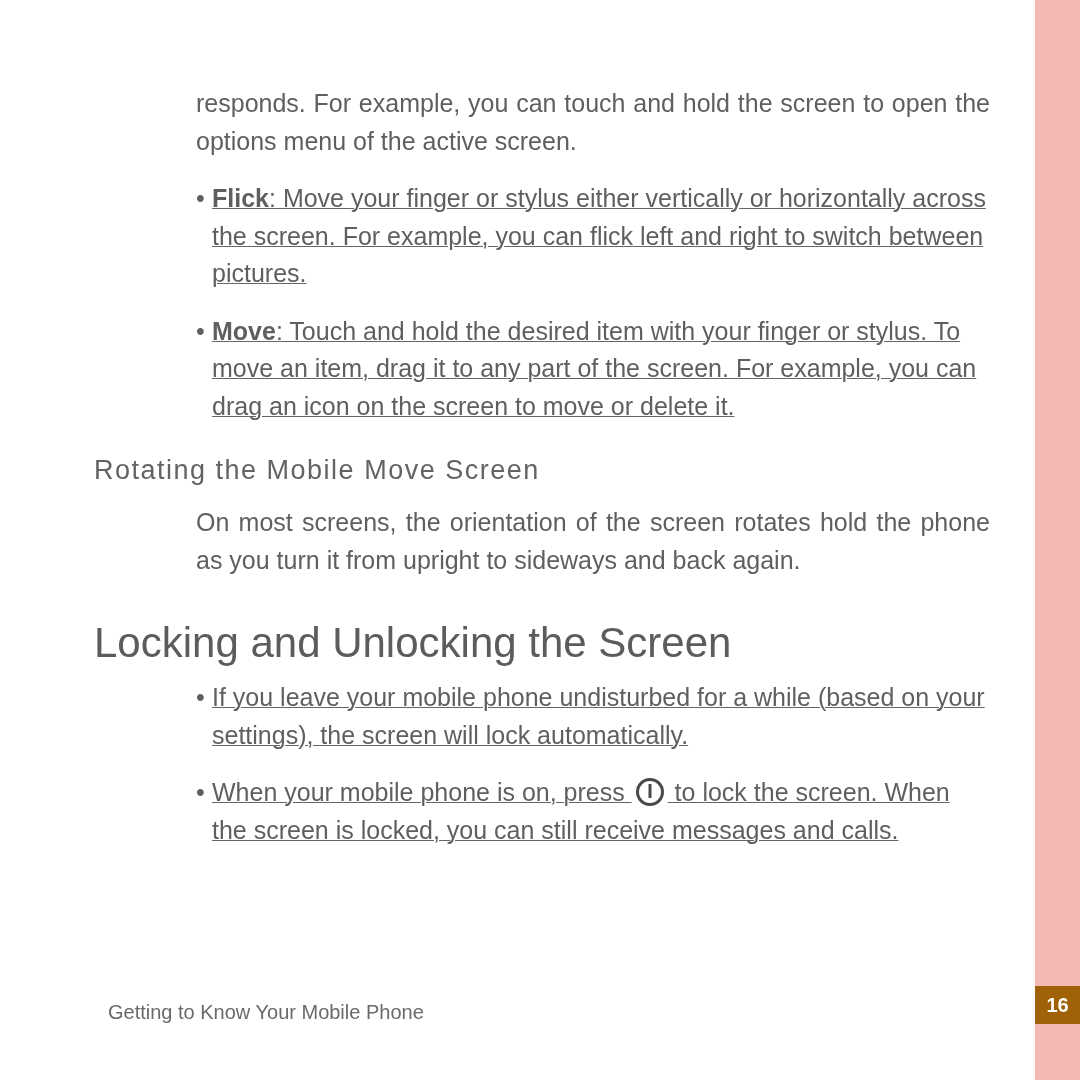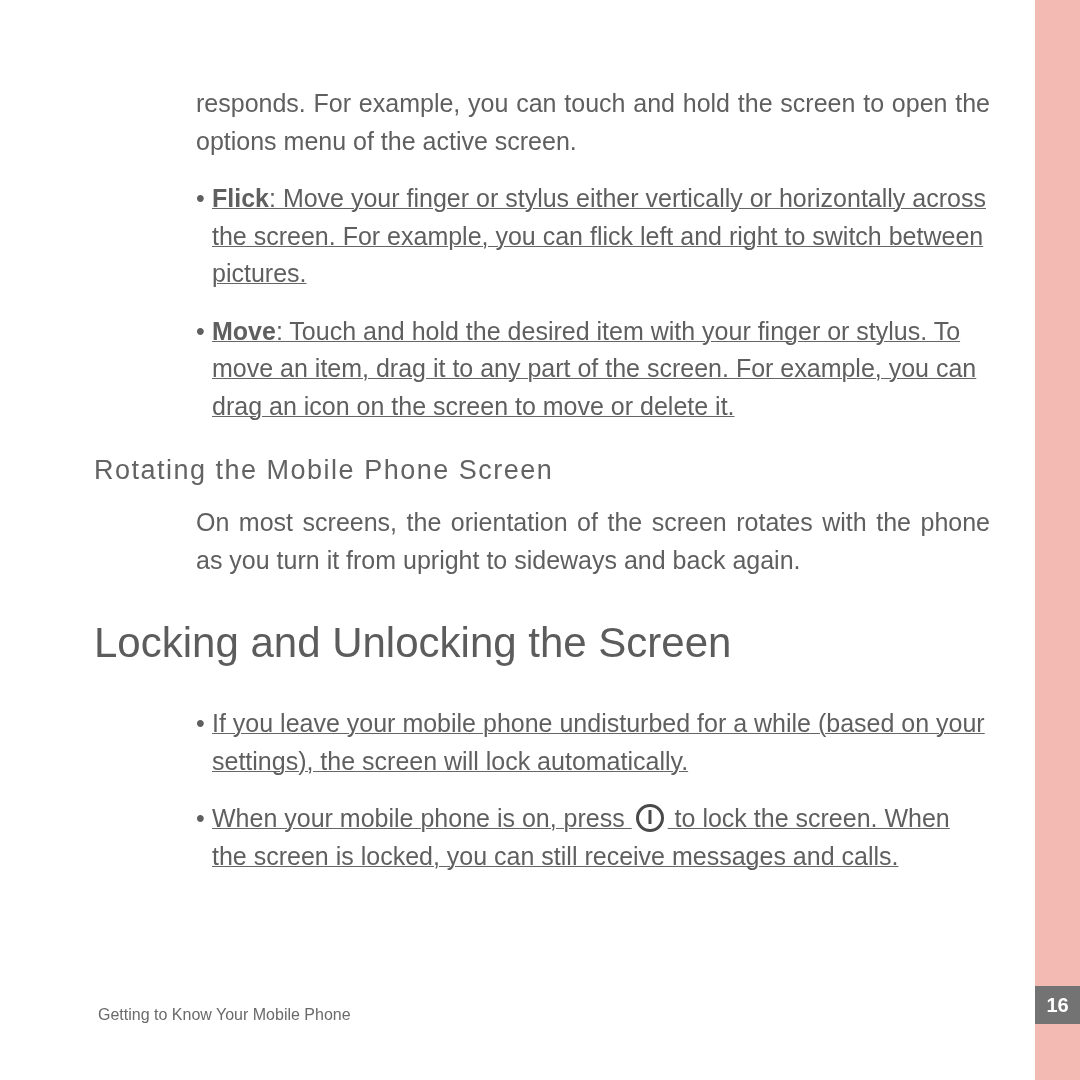--- a/index.html
+++ b/index.html
@@ -23,21 +23,21 @@
     width: 45px;
     height: 1080px;
     background: #f3bab4;
   }
   .page-number {
     position: absolute;
     right: 0;
     bottom: 56px;
     width: 45px;
     height: 38px;
-    background: #737373;
+    background: #a16207;
     color: #ffffff;
     font-size: 20px;
     font-weight: bold;
     display: flex;
     align-items: center;
     justify-content: center;
   }
   .content {
     width: 1000px;
     padding-left: 94px;
@@ -75,27 +75,27 @@
     font-size: 27px;
     font-weight: normal;
     letter-spacing: 1.5px;
     color: #636363;
     margin: 30px 0 18px 0;
   }
   h1.section {
     font-size: 42px;
     font-weight: normal;
     color: #5c5c5c;
-    margin: 40px 0 38px 0;
+    margin: 40px 0 12px 0;
   }
   .footer {
     position: absolute;
-    left: 98px;
+    left: 108px;
     bottom: 56px;
-    font-size: 16px;
+    font-size: 20px;
     color: #6a6a6a;
   }
   .power-icon {
     display: inline-flex;
     vertical-align: -5px;
     width: 28px;
     height: 28px;
     border: 3px solid #4a4a4a;
     border-radius: 50%;
     position: relative;
@@ -127,24 +127,24 @@
 
       <div class="bullet">
         <span class="bullet-text"><span class="bold">Flick</span><span>: Move your finger or stylus either vertically or horizontally across the screen. For example, you can flick left and right to switch between pictures.</span></span>
       </div>
 
       <div class="bullet">
         <span class="bullet-text"><span class="bold">Move</span><span>: Touch and hold the desired item with your finger or stylus. To move an item, drag it to any part of the screen. For example, you can drag an icon on the screen to move or delete it.</span></span>
       </div>
     </div>
 
-    <h2 class="subhead">Rotating the Mobile Phone Screen</h2>
+    <h2 class="subhead">Rotating the Mobile Move Screen</h2>
 
     <div class="indent-block">
-      <p class="body-text">On most screens, the orientation of the screen rotates with the phone as you turn it from upright to sideways and back again.</p>
+      <p class="body-text">On most screens, the orientation of the screen rotates hold the phone as you turn it from upright to sideways and back again.</p>
     </div>
 
     <h1 class="section">Locking and Unlocking the Screen</h1>
 
 
     <div class="indent-block">
       <div class="bullet">
         <span class="bullet-text">If you leave your mobile phone undisturbed for a while (based on your settings), the screen will lock automatically.</span>
       </div>
       <div class="bullet">

